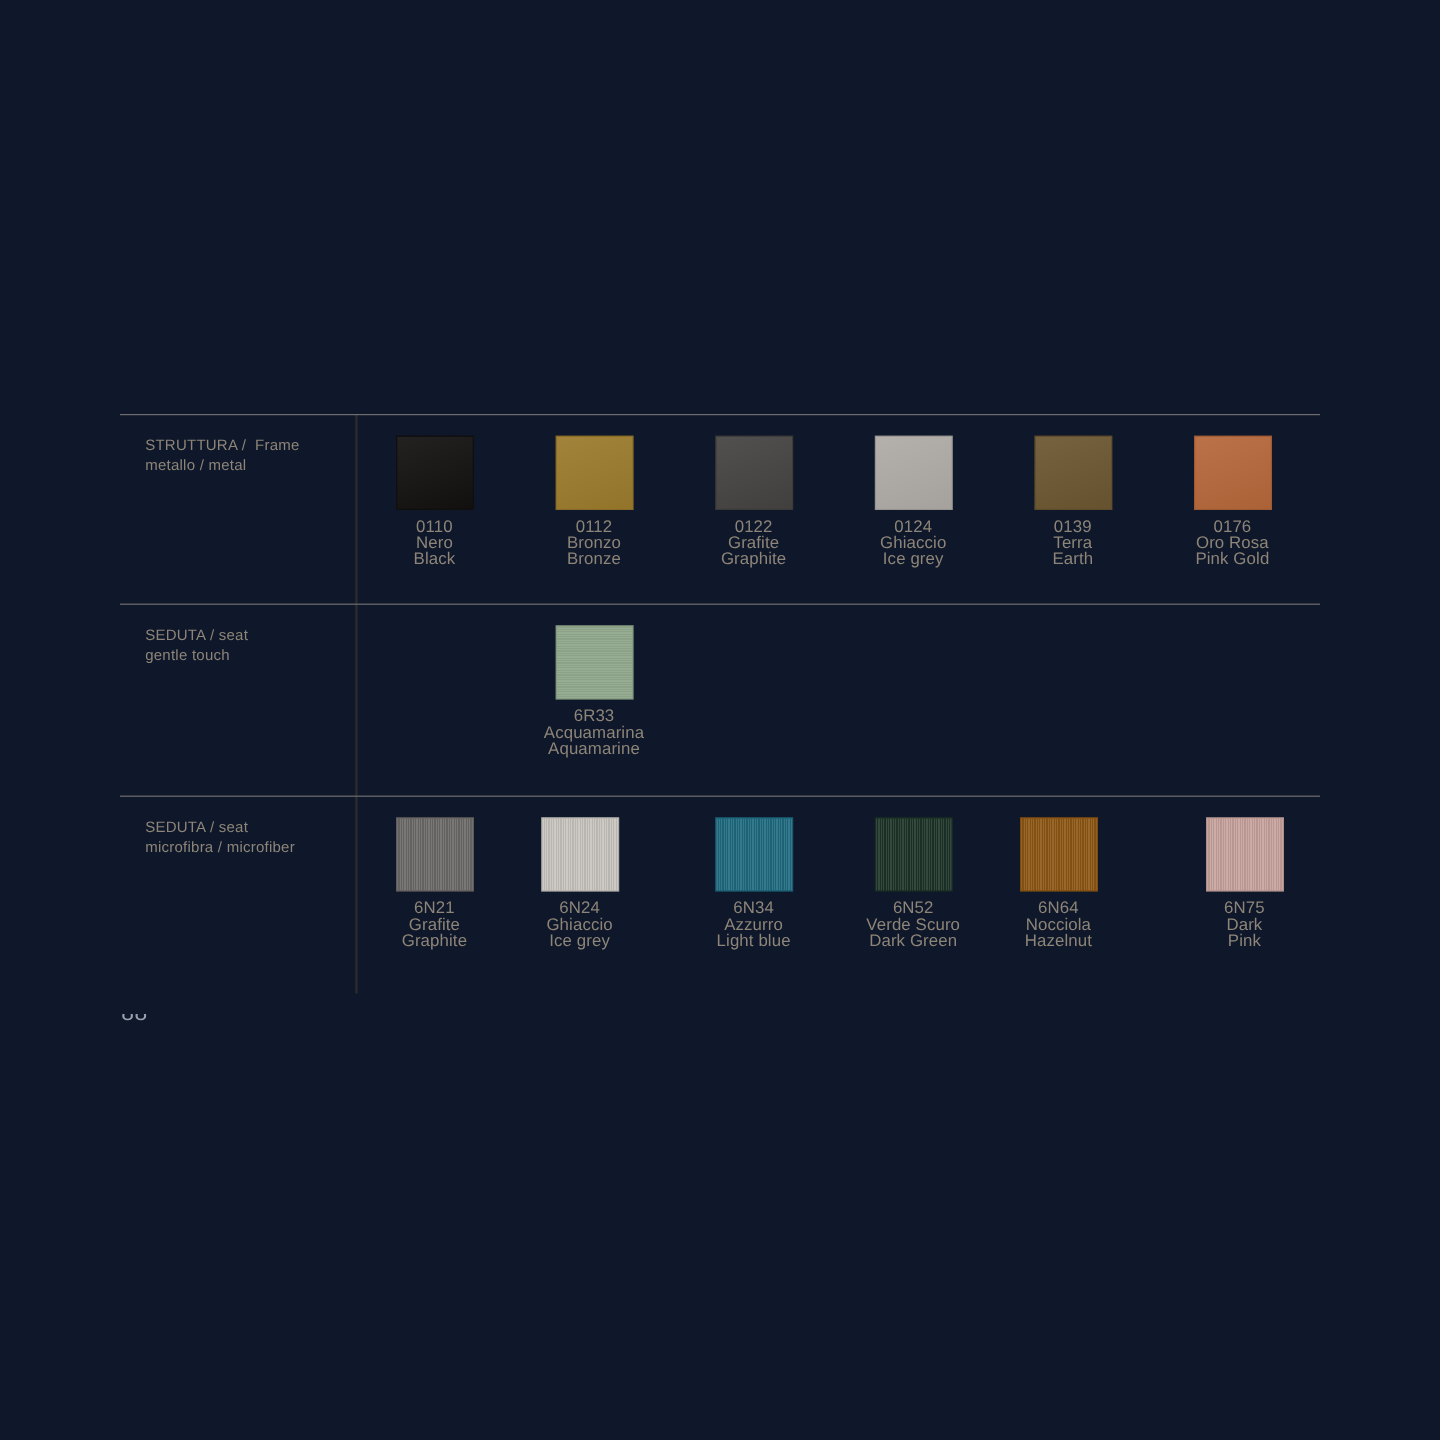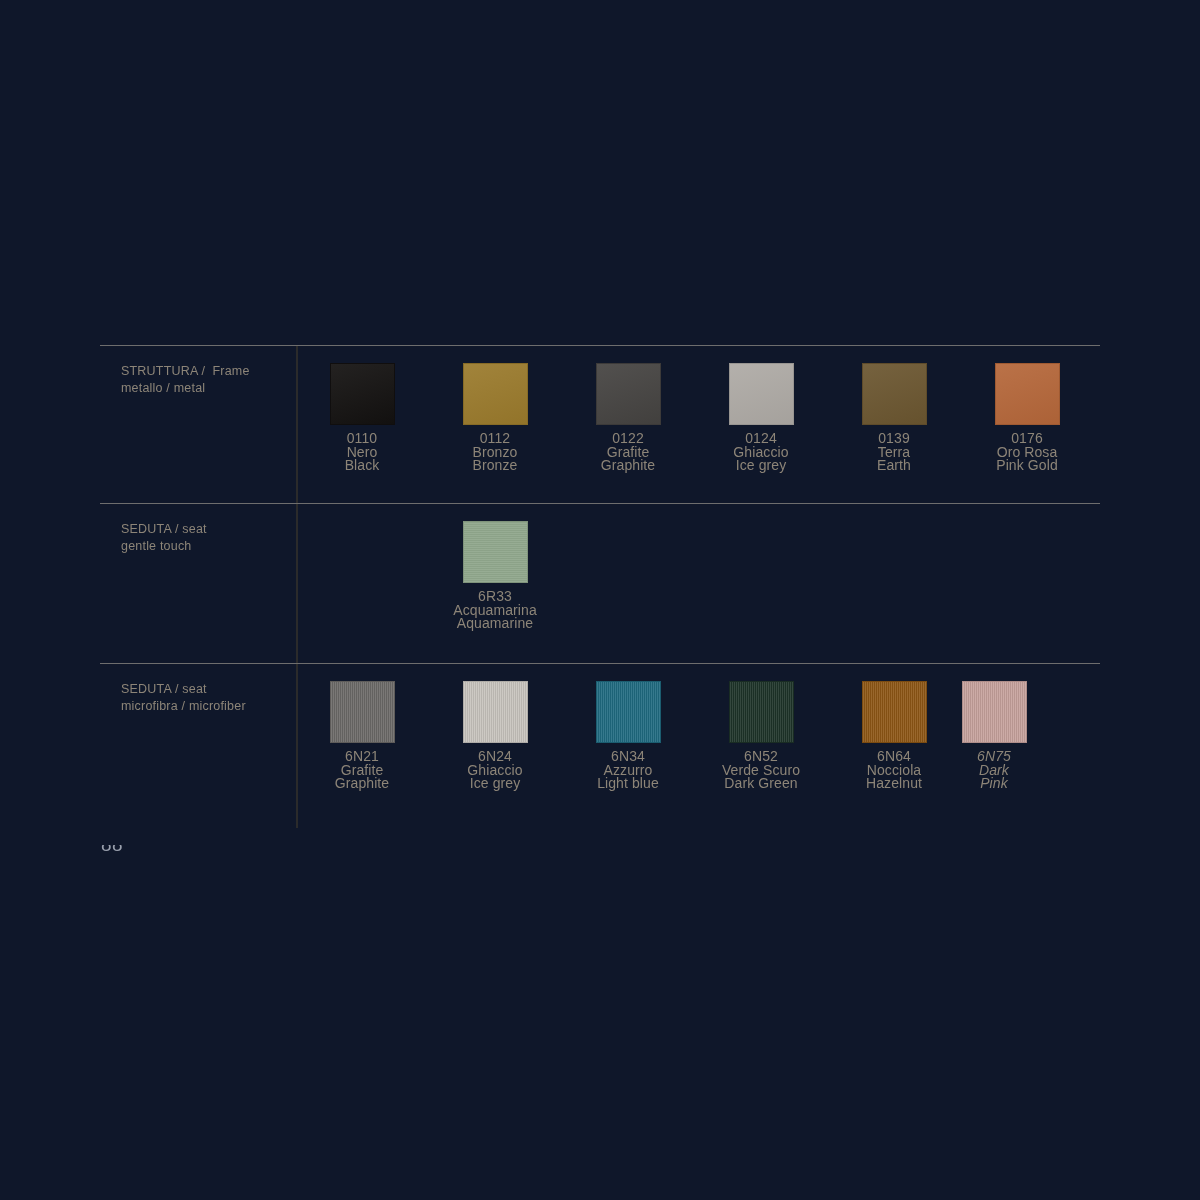--- a/index.html
+++ b/index.html
@@ -252,21 +252,21 @@
           <div class="swatch-cell" style="left: 0px;">
             <div class="swatch-chip tex-fiber" style="background: rgb(107, 105, 103);">
               <div class="grain"></div>
             </div>
             <div class="swatch-labels">
               <span>6N21</span>
               <span>Grafite</span>
               <span>Graphite</span>
             </div>
           </div>
-          <div class="swatch-cell" style="left: 133px;">
+          <div class="swatch-cell" style="left: 121px;">
             <div class="swatch-chip tex-fiber" style="background: rgb(199, 195, 189);">
               <div class="grain"></div>
             </div>
             <div class="swatch-labels">
               <span>6N24</span>
               <span>Ghiaccio</span>
               <span>Ice grey</span>
             </div>
           </div>
           <div class="swatch-cell" style="left: 266px;">
@@ -282,31 +282,31 @@
           <div class="swatch-cell" style="left: 399px;">
             <div class="swatch-chip tex-fiber" style="background: rgb(29, 51, 40);">
               <div class="grain"></div>
             </div>
             <div class="swatch-labels">
               <span>6N52</span>
               <span>Verde Scuro</span>
               <span>Dark Green</span>
             </div>
           </div>
-          <div class="swatch-cell" style="left: 532px;">
+          <div class="swatch-cell" style="left: 520px;">
             <div class="swatch-chip tex-fiber" style="background: rgb(141, 86, 20);">
               <div class="grain"></div>
             </div>
             <div class="swatch-labels">
               <span>6N64</span>
               <span>Nocciola</span>
               <span>Hazelnut</span>
             </div>
           </div>
-          <div class="swatch-cell" style="left: 632px; font-style: italic;">
+          <div class="swatch-cell" style="left: 675px;">
             <div class="swatch-chip tex-fiber" style="background: rgb(198, 161, 156);">
               <div class="grain"></div>
             </div>
             <div class="swatch-labels">
               <span>6N75</span>
               <span>Dark</span>
               <span>Pink</span>
             </div>
           </div>
         </div>

